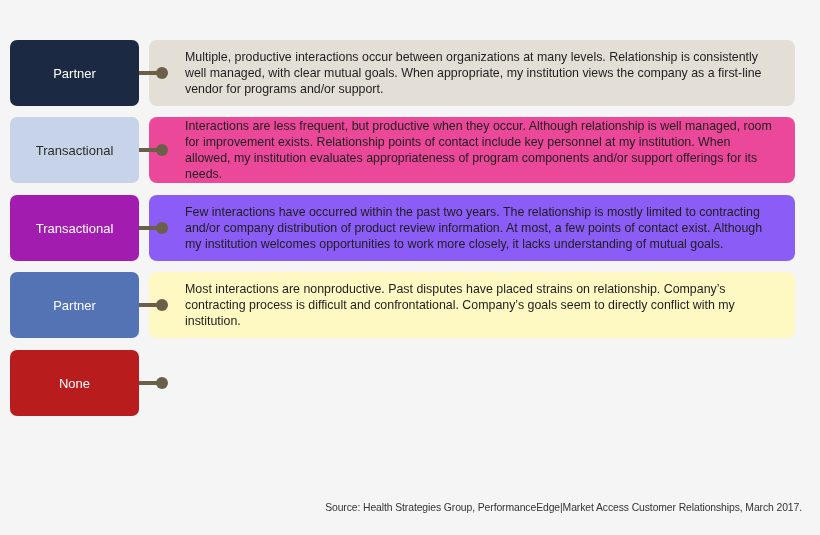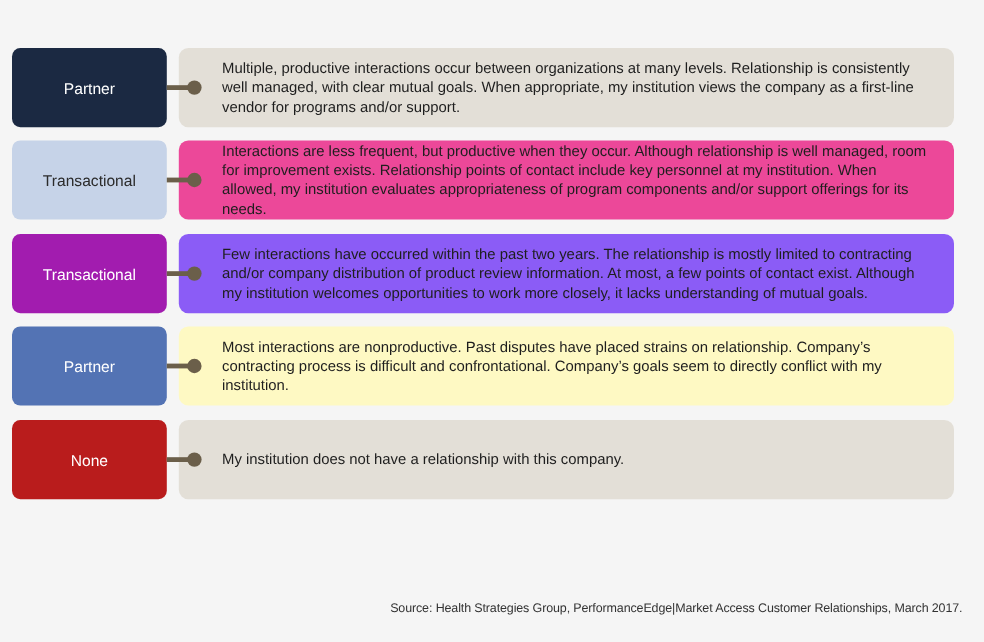--- a/index.html
+++ b/index.html
@@ -87,20 +87,19 @@
 
   <div class="row" style="top:272px">
     <div class="label" style="background: rgb(83, 115, 180); color: rgb(255, 255, 255);">Partner</div>
     <div class="desc" style="background: #fef9c3;">Most interactions are nonproductive. Past disputes have placed strains on relationship. Company’s contracting process is difficult and confrontational. Company’s goals seem to directly conflict with my institution.</div>
     <div class="connector" style="background: rgb(107, 95, 74);"></div>
     <div class="dot" style="background: rgb(107, 95, 74);"></div>
   </div>
 
   <div class="row" style="top:350px">
     <div class="label" style="background: #b91c1c; color: rgb(255, 255, 255);">None</div>
-    <div class="desc" style="background: rgb(227, 223, 215);">My institution does not have a relationship with this company.</div>
     <div class="connector" style="background: rgb(107, 95, 74);"></div>
     <div class="dot" style="background: rgb(107, 95, 74);"></div>
   </div>
 
 </div>
 
 <div class="source">Source: Health  Strategies  Group,  PerformanceEdge|Market  Access  Customer  Relationships,  March  2017.</div>
 
 </body></html>

